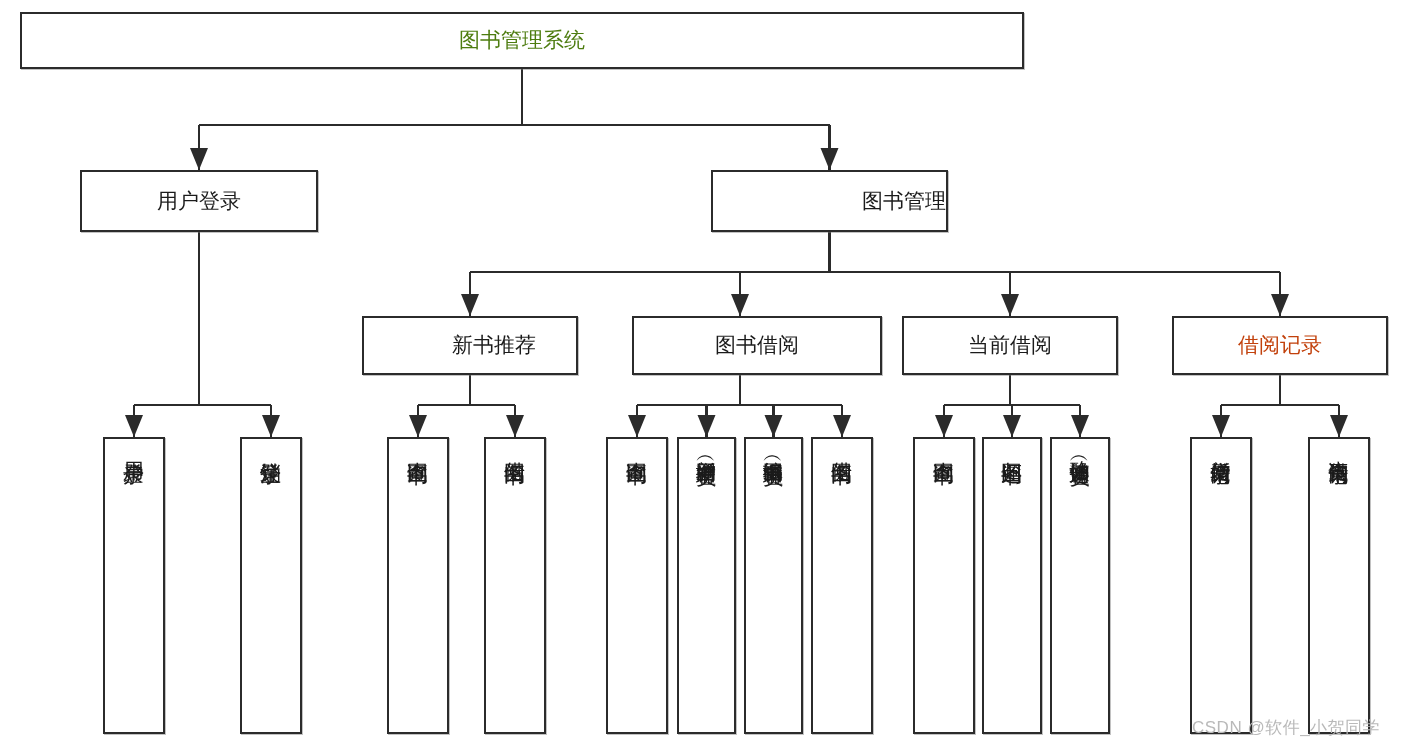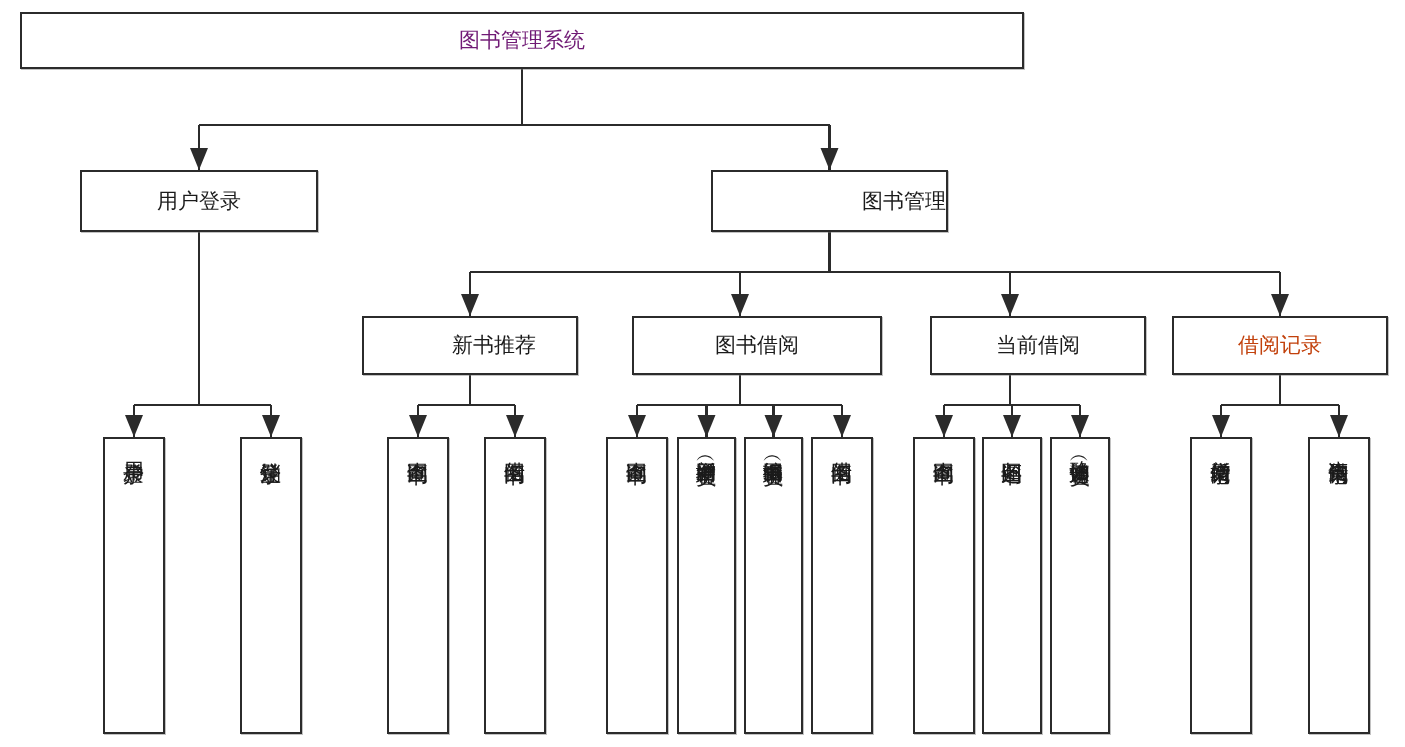--- a/index.html
+++ b/index.html
@@ -127,35 +127,35 @@
       <polygon points="1071,415 1089,415 1080,437" fill="#2b2b2b"></polygon>
       <line x1="1280" y1="375" x2="1280" y2="405" stroke="#2b2b2b" stroke-width="2.6" shape-rendering="crispEdges"></line>
       <line x1="1221" y1="405" x2="1339" y2="405" stroke="#2b2b2b" stroke-width="2.6" shape-rendering="crispEdges"></line>
       <line x1="1221" y1="405" x2="1221" y2="437" stroke="#2b2b2b" stroke-width="2.6" shape-rendering="crispEdges"></line>
       <polygon points="1212,415 1230,415 1221,437" fill="#2b2b2b"></polygon>
       <line x1="1339" y1="405" x2="1339" y2="437" stroke="#2b2b2b" stroke-width="2.6" shape-rendering="crispEdges"></line>
       <polygon points="1330,415 1348,415 1339,437" fill="#2b2b2b"></polygon>
     </svg>
   <div id="node-layer">
       <div class="node horizontal root" style="left: 20px; top: 12px; width: 1004px; height: 57px; border-color: rgb(43, 43, 43);">
-        <span class="label" style="color: #701a75;">图书管理系统</span>
+        <span class="label" style="color: #4d7c0f;">图书管理系统</span>
       </div>
       <div class="node horizontal" style="left: 80px; top: 170px; width: 238px; height: 62px; border-color: rgb(43, 43, 43);">
         <span class="label" style="color: rgb(27, 27, 27);">用户登录</span>
       </div>
       <div class="node horizontal" style="left: 711px; top: 170px; width: 237px; height: 62px; border-color: rgb(43, 43, 43); justify-content: flex-end;">
         <span class="label" style="color: rgb(27, 27, 27);">图书管理</span>
       </div>
       <div class="node horizontal" style="left: 362px; top: 316px; width: 216px; height: 59px; border-color: rgb(43, 43, 43); padding-left: 48px;">
         <span class="label" style="color: rgb(27, 27, 27);">新书推荐</span>
       </div>
       <div class="node horizontal" style="left: 632px; top: 316px; width: 250px; height: 59px; border-color: rgb(43, 43, 43);">
         <span class="label" style="color: rgb(27, 27, 27);">图书借阅</span>
       </div>
-      <div class="node horizontal" style="left: 902px; top: 316px; width: 216px; height: 59px; border-color: rgb(43, 43, 43); margin-left: 28px;">
+      <div class="node horizontal" style="left: 902px; top: 316px; width: 216px; height: 59px; border-color: rgb(43, 43, 43);">
         <span class="label" style="color: rgb(27, 27, 27);">当前借阅</span>
       </div>
       <div class="node horizontal" style="left: 1172px; top: 316px; width: 216px; height: 59px; border-color: rgb(43, 43, 43);">
         <span class="label" style="color: #c2410c;">借阅记录</span>
       </div>
       <div class="node vertical" style="left: 103px; top: 437px; width: 62px; height: 297px; border-color: rgb(43, 43, 43);">
         <span class="label" style="color: rgb(27, 27, 27);">用户登录</span>
       </div>
       <div class="node vertical" style="left: 240px; top: 437px; width: 62px; height: 297px; border-color: rgb(43, 43, 43);">
         <span class="label" style="color: rgb(27, 27, 27);">注销登录</span>
@@ -187,13 +187,14 @@
       <div class="node vertical tall" style="left: 1050px; top: 437px; width: 60px; height: 297px; border-color: rgb(43, 43, 43);">
         <span class="label" style="color: rgb(27, 27, 27);">确认归还（管理员）</span>
       </div>
       <div class="node vertical tall" style="left: 1190px; top: 437px; width: 62px; height: 297px; border-color: rgb(43, 43, 43);">
         <span class="label" style="color: rgb(27, 27, 27);">新增借阅记录</span>
       </div>
       <div class="node vertical tall" style="left: 1308px; top: 437px; width: 62px; height: 297px; border-color: rgb(43, 43, 43);">
         <span class="label" style="color: rgb(27, 27, 27);">查询借阅记录</span>
       </div>
     </div>
+  <div class="watermark" style="left: 1192px; top: 716px; color: rgb(185, 185, 185);">CSDN @软件_小贺同学</div>
 </div>
 
 </body></html>

